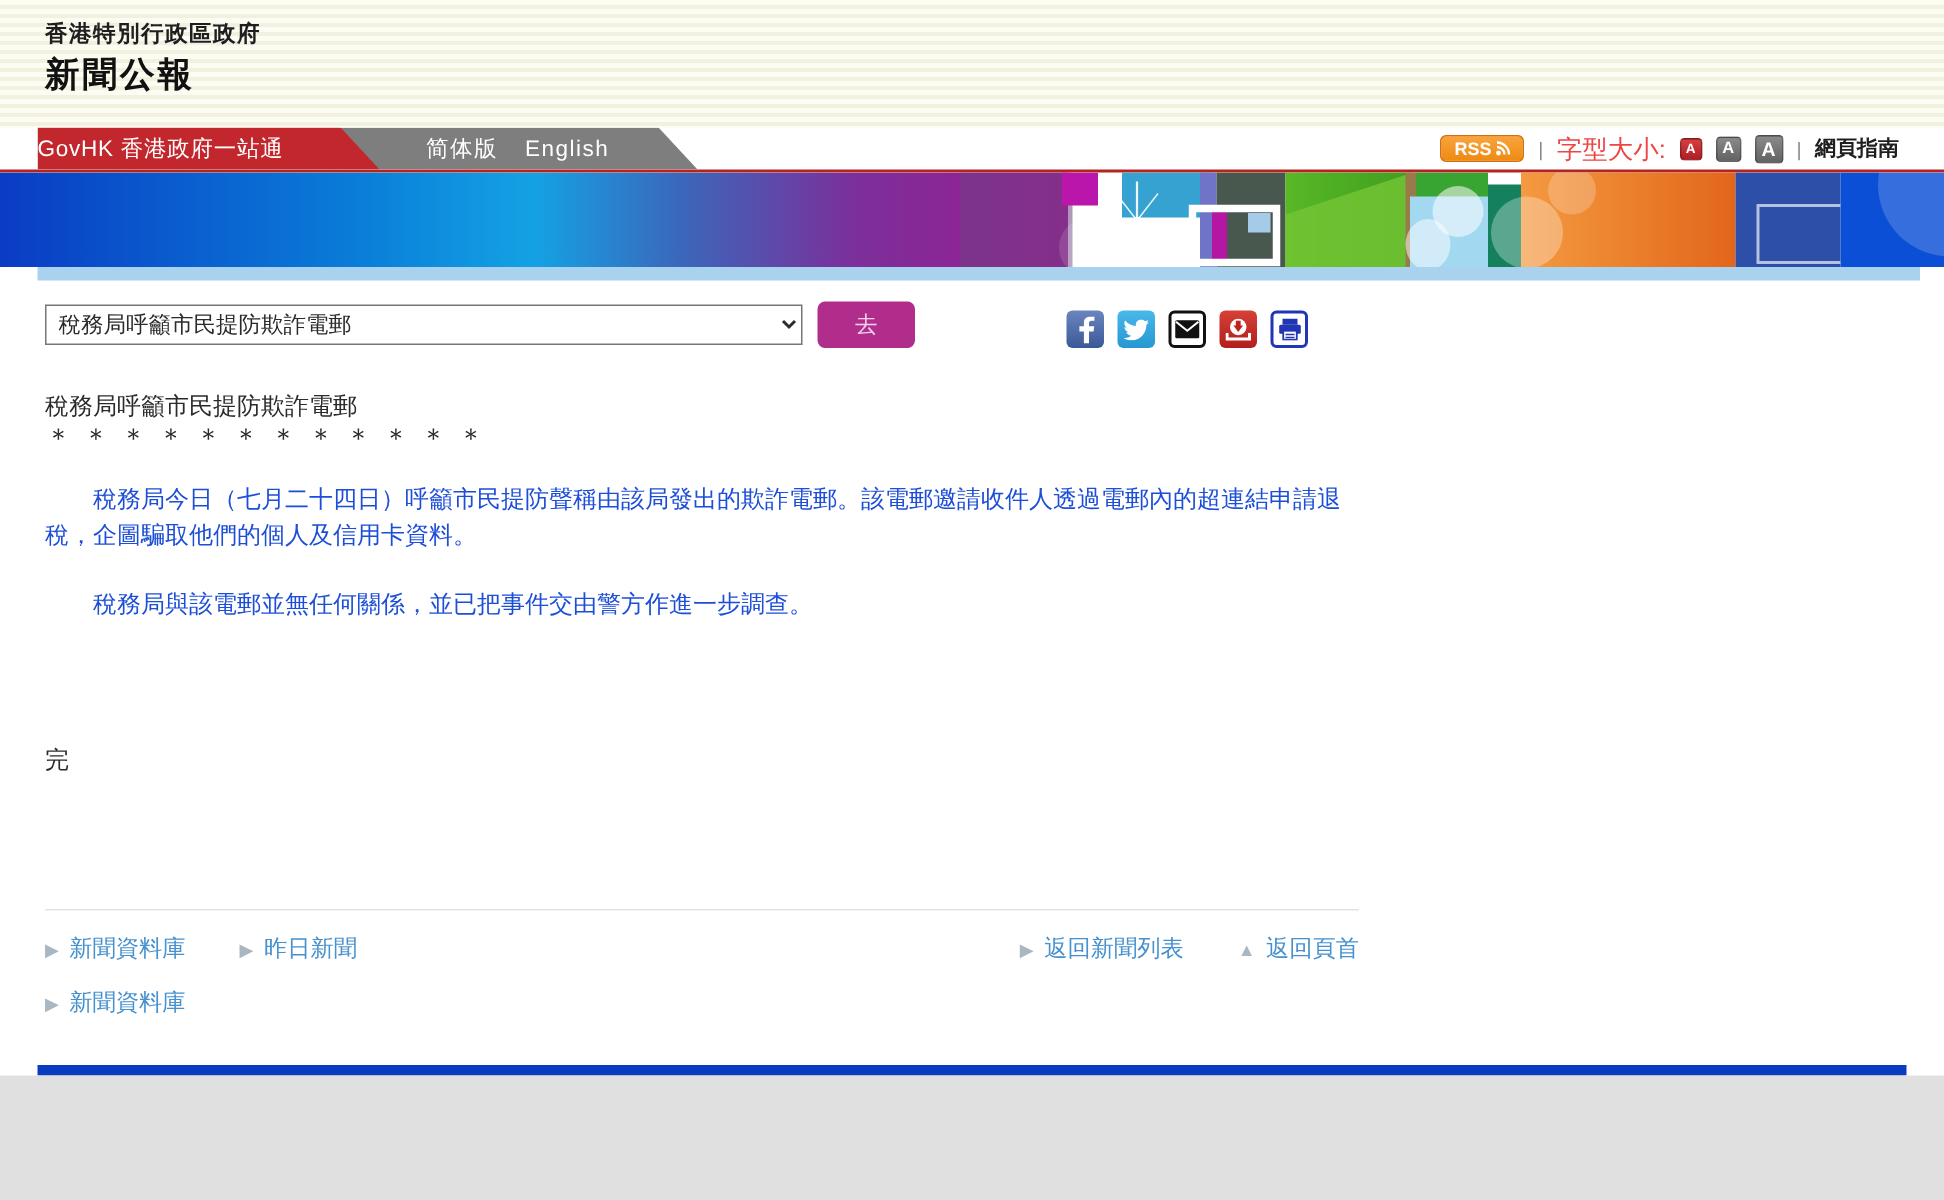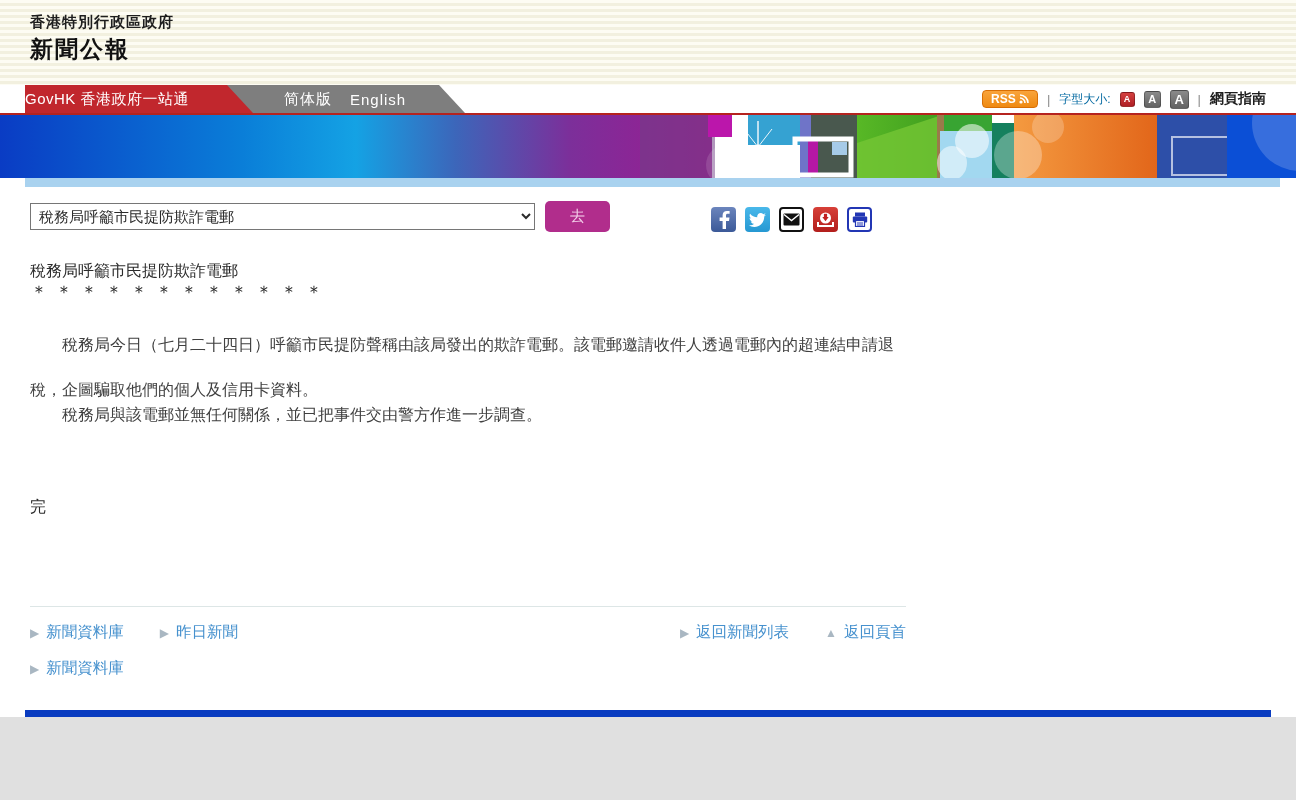--- a/index.html
+++ b/index.html
@@ -27,21 +27,21 @@
   .tab-label { position:absolute; top:85px; height:28px; display:flex; align-items:center; color:#fff; font-size:15px; letter-spacing:1px; }
   .tab-sc { left:284px; }
   .tab-en { left:350px; }
 
   
   .utility { position:absolute; top:86px; right:30px; height:26px; display:flex; align-items:center; gap:9px; }
   .rss-badge { width:56px; height:18px; border-radius:4px; border:1px solid #d86f05;
     background:linear-gradient(#f9a43c,#ef8a12); color:#fff; font-size:12px; font-weight:bold;
     display:flex; align-items:center; justify-content:center; gap:3px; cursor:pointer; }
   .sep { color:#8a8a8a; font-size:13px; }
-  .fs-label { font-size:12px; color:#0369a1; }
+  .fs-label { font-size:17px; color:#ef4444; }
   .fs-btn { border-radius:3px; color:#fff; font-weight:bold; display:flex; align-items:center; justify-content:center; cursor:pointer; border:1px solid rgba(0,0,0,.25); }
   .fs-s { width:15px; height:15px; font-size:9px;  background:linear-gradient(#d4403f,#b01f25); }
   .fs-m { width:17px; height:17px; font-size:11px; background:linear-gradient(#8a8a8a,#636363); }
   .fs-l { width:19px; height:19px; font-size:13px; background:linear-gradient(#8a8a8a,#636363); }
   .guide { font-size:14px; font-weight:600; color:#1e1e1e; cursor:pointer; }
 
   .red-line { position:absolute; left:0; top:113px; width:1296px; height:2px; background:#b5231f; }
 
   
   .banner { position:absolute; left:0; top:115px; width:1296px; height:63px; }
@@ -56,21 +56,21 @@
   .share-ic { width:25px; height:25px; border-radius:4px; display:flex; align-items:center; justify-content:center; cursor:pointer; }
   .ic-fb { background:linear-gradient(#6b85bd,#3b5998); }
   .ic-tw { background:linear-gradient(#49b8ea,#2598d2); }
   .ic-mail { background:#fff; border:2px solid #111; }
   .ic-save { background:linear-gradient(#d74038,#b21e1c); }
   .ic-print { background:#fff; border:2px solid #2236b4; }
 
   
   .a-title { position:absolute; left:30px; top:261px; font-size:16px; color:#2b2b2b; }
   .a-sep { position:absolute; left:30px; top:280px; font-size:18px; letter-spacing:7px; color:#2b2b2b; }
-  .para { position:absolute; left:30px; width:878px; font-size:16px; line-height:45px; color:#404040; text-indent:2em; }
+  .para { position:absolute; left:30px; width:878px; font-size:16px; line-height:24px; color:#1d4ed8; text-indent:2em; }
   .p1 { top:322px; } .p2 { top:392px; } .p3 { top:447px; }
   .end-mark { position:absolute; left:30px; top:497px; font-size:16px; }
   .dt { position:absolute; left:30px; top:539px; font-size:15.5px; line-height:23px; }
 
   .hr { position:absolute; left:30px; top:606px; width:876px; height:1px; background:#dde6e6; }
 
   .links-row { position:absolute; left:30px; width:876px; display:flex; justify-content:space-between; align-items:center; }
   .lr1 { top:622px; } .lr2 { top:658px; }
   .lgrp { display:flex; align-items:center; }
   .lnk { display:flex; align-items:center; gap:7px; cursor:pointer; }

